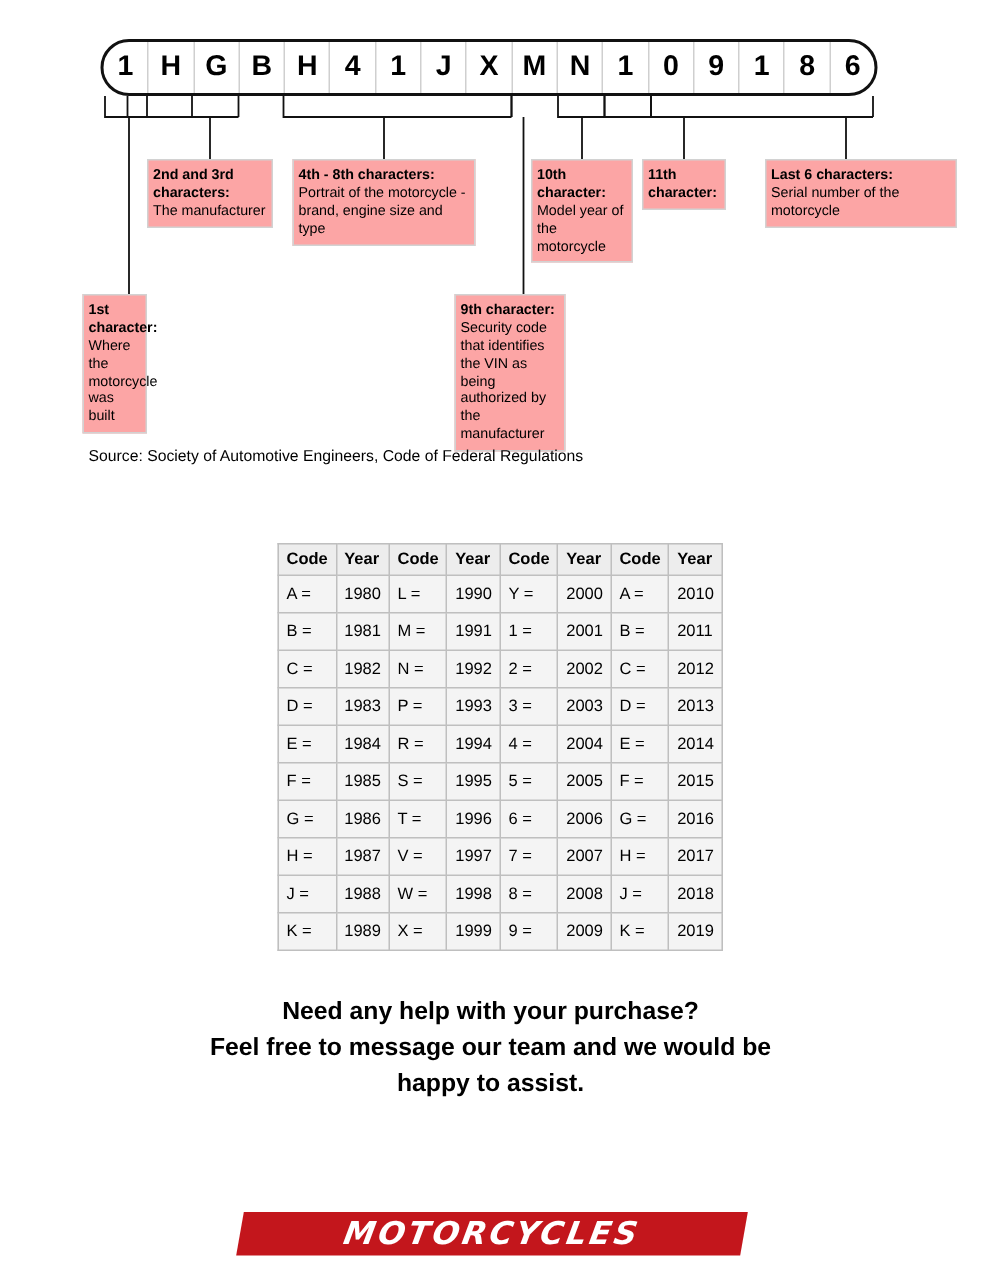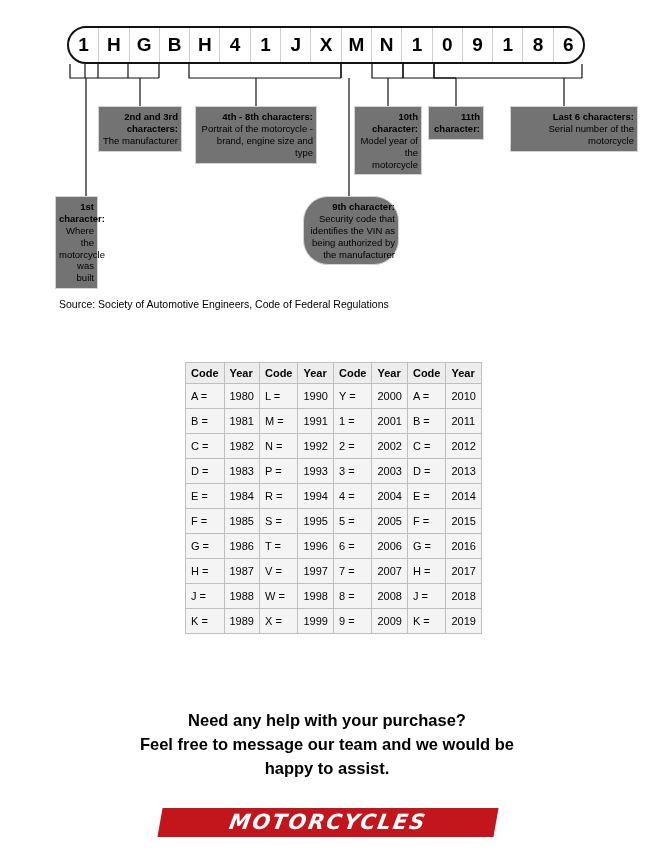--- a/index.html
+++ b/index.html
@@ -49,34 +49,34 @@
     left: 0;
     top: 0;
     width: 654px;
     height: 330px;
     pointer-events: none;
   }
 
   
   .callout {
     position: absolute;
-    background: #737373;
+    background: #fca5a5;
     border: 1px solid #d2d2d2;
-    text-align: right;
+    text-align: left;
     font-size: 9.5px;
     line-height: 1.25;
     padding: 4px 3px;
     box-sizing: border-box;
   }
   .callout .hd { font-weight: bold; display: block; }
 
   #callout-1 { left: 55px;  top: 196px; width: 43px;  }
   #callout-2 { left: 98px;  top: 106px; width: 84px;  }
   #callout-3 { left: 195px; top: 106px; width: 122px; }
-  #callout-9 { left: 303px; top: 196px; width: 96px; border-radius: 25px;  }
+  #callout-9 { left: 303px; top: 196px; width: 74px;  }
   #callout-10{ left: 354px; top: 106px; width: 68px;  }
   #callout-11{ left: 428px; top: 106px; width: 56px;  }
   #callout-last{ left: 510px; top: 106px; width: 128px; }
 
   
   #source-note {
     position: absolute;
     left: 59px;
     top: 298px;
     font-size: 10.5px;
@@ -108,21 +108,20 @@
   
   #help-text {
     position: absolute;
     left: 0;
     top: 663px;
     width: 654px;
     text-align: center;
     font-size: 16.5px;
     font-weight: bold;
     line-height: 1.45;
-    margin-top: 46px;
   }
 
   
   #logo {
     position: absolute;
     left: 160px;
     top: 762px;
     width: 336px;
     height: 78px;
   }

